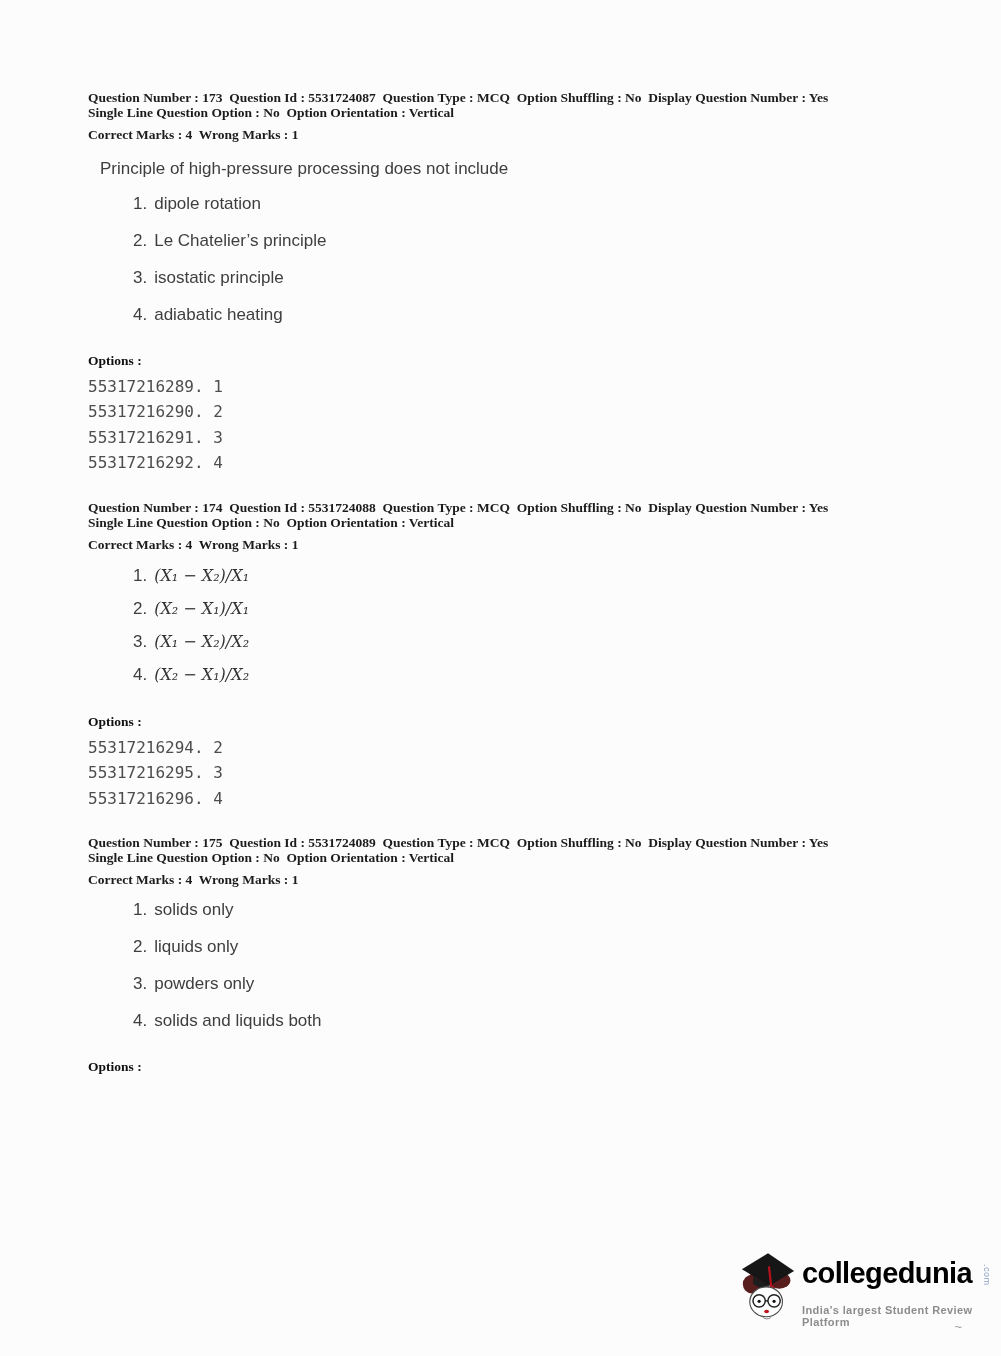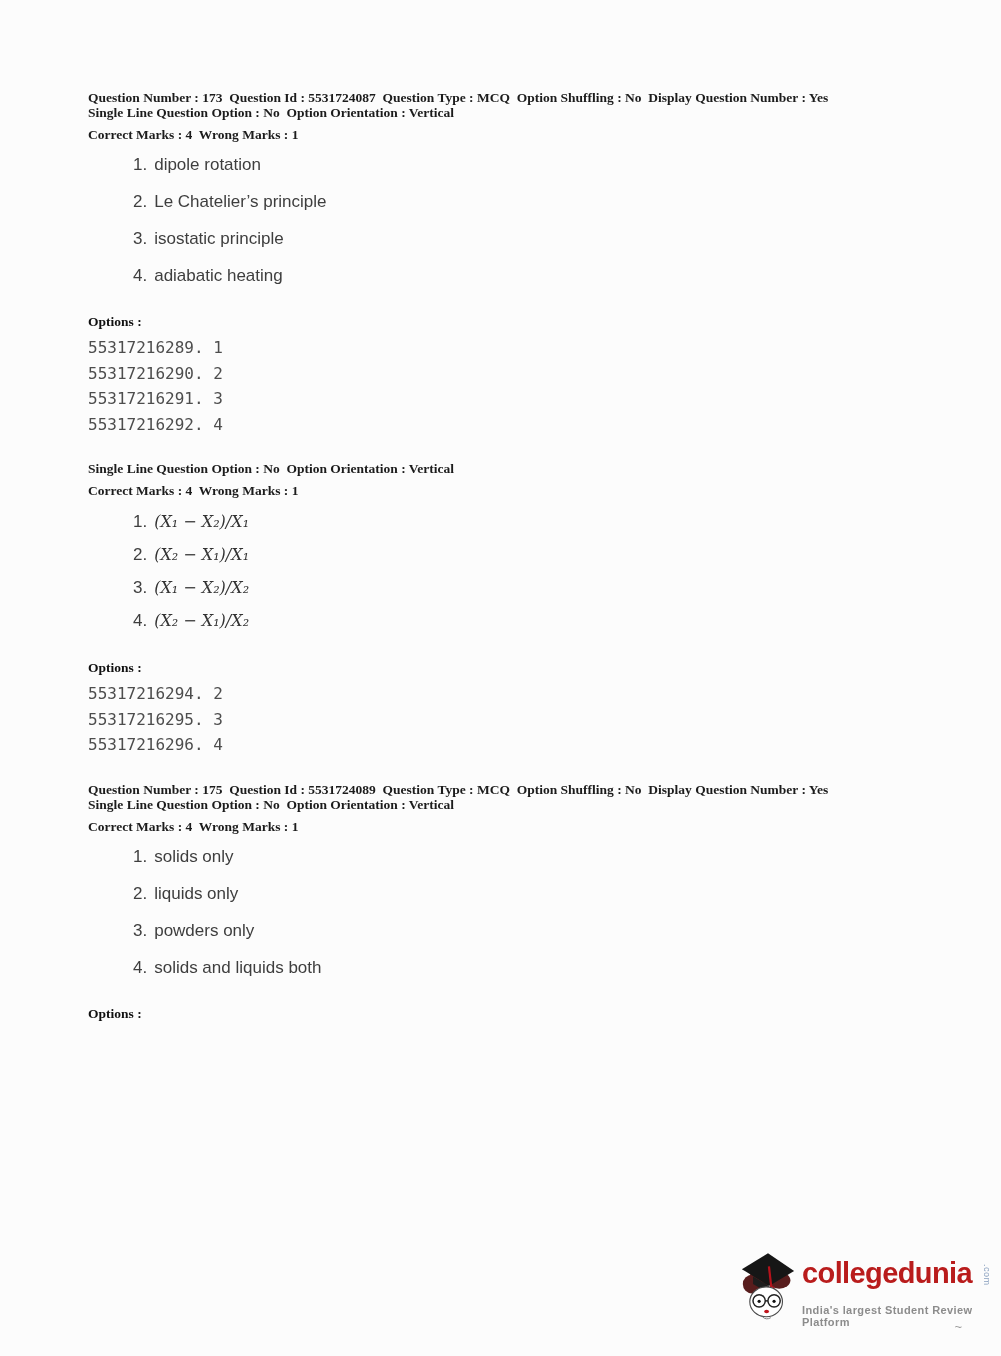--- a/index.html
+++ b/index.html
@@ -75,21 +75,21 @@
     top:1246px;
     width:240px;
     height:86px;
   }
   .logo-mascot{position:absolute;left:0;top:0;}
   .logo-text{position:absolute;left:62px;top:12px;}
   .logo-wordmark{
     font-size:29px;
     font-weight:bold;
     letter-spacing:-0.6px;
-    color:#b91c1c;
+    color:#000000;
     line-height:30px;
   }
   .logo-tld{
     position:absolute;
     right:-12px;
     top:6px;
     writing-mode:vertical-rl;
     font-size:9px;
     color:#8aa0bf;
     letter-spacing:0.5px;
@@ -112,20 +112,21 @@
 </head>
 <body>
 
 <div class="page">
   <div class="content">
 
     <div class="q-block qb-173">
       <div class="q-meta">Question Number : 173  Question Id : 5531724087  Question Type : MCQ  Option Shuffling : No  Display Question Number : Yes</div>
       <div class="q-meta">Single Line Question Option : No  Option Orientation : Vertical</div>
       <div class="q-meta q-marks">Correct Marks : 4  Wrong Marks : 1</div>
+      <div class="q-text">Principle of high-pressure processing does not include</div>
       <div class="choices">
         <div class="choice">
           <span class="choice-num">1.</span>
           <span class="choice-label">dipole rotation</span>
         </div>
         <div class="choice">
           <span class="choice-num">2.</span>
           <span class="choice-label">Le Chatelier’s principle</span>
         </div>
         <div class="choice">
@@ -140,20 +141,21 @@
       <div class="options-label">Options :</div>
       <div class="option-ids">
         <div class="option-id">55317216289. 1</div>
         <div class="option-id">55317216290. 2</div>
         <div class="option-id">55317216291. 3</div>
         <div class="option-id">55317216292. 4</div>
       </div>
     </div>
 
     <div class="q-block qb-174">
+      <div class="q-meta">Question Number : 174  Question Id : 5531724088  Question Type : MCQ  Option Shuffling : No  Display Question Number : Yes</div>
       <div class="q-meta">Single Line Question Option : No  Option Orientation : Vertical</div>
       <div class="q-meta q-marks">Correct Marks : 4  Wrong Marks : 1</div>
       <div class="choices math">
         <div class="choice">
           <span class="choice-num">1.</span>
           <span class="choice-label">(X₁ − X₂)/X₁</span>
         </div>
         <div class="choice">
           <span class="choice-num">2.</span>
           <span class="choice-label">(X₂ − X₁)/X₁</span>

